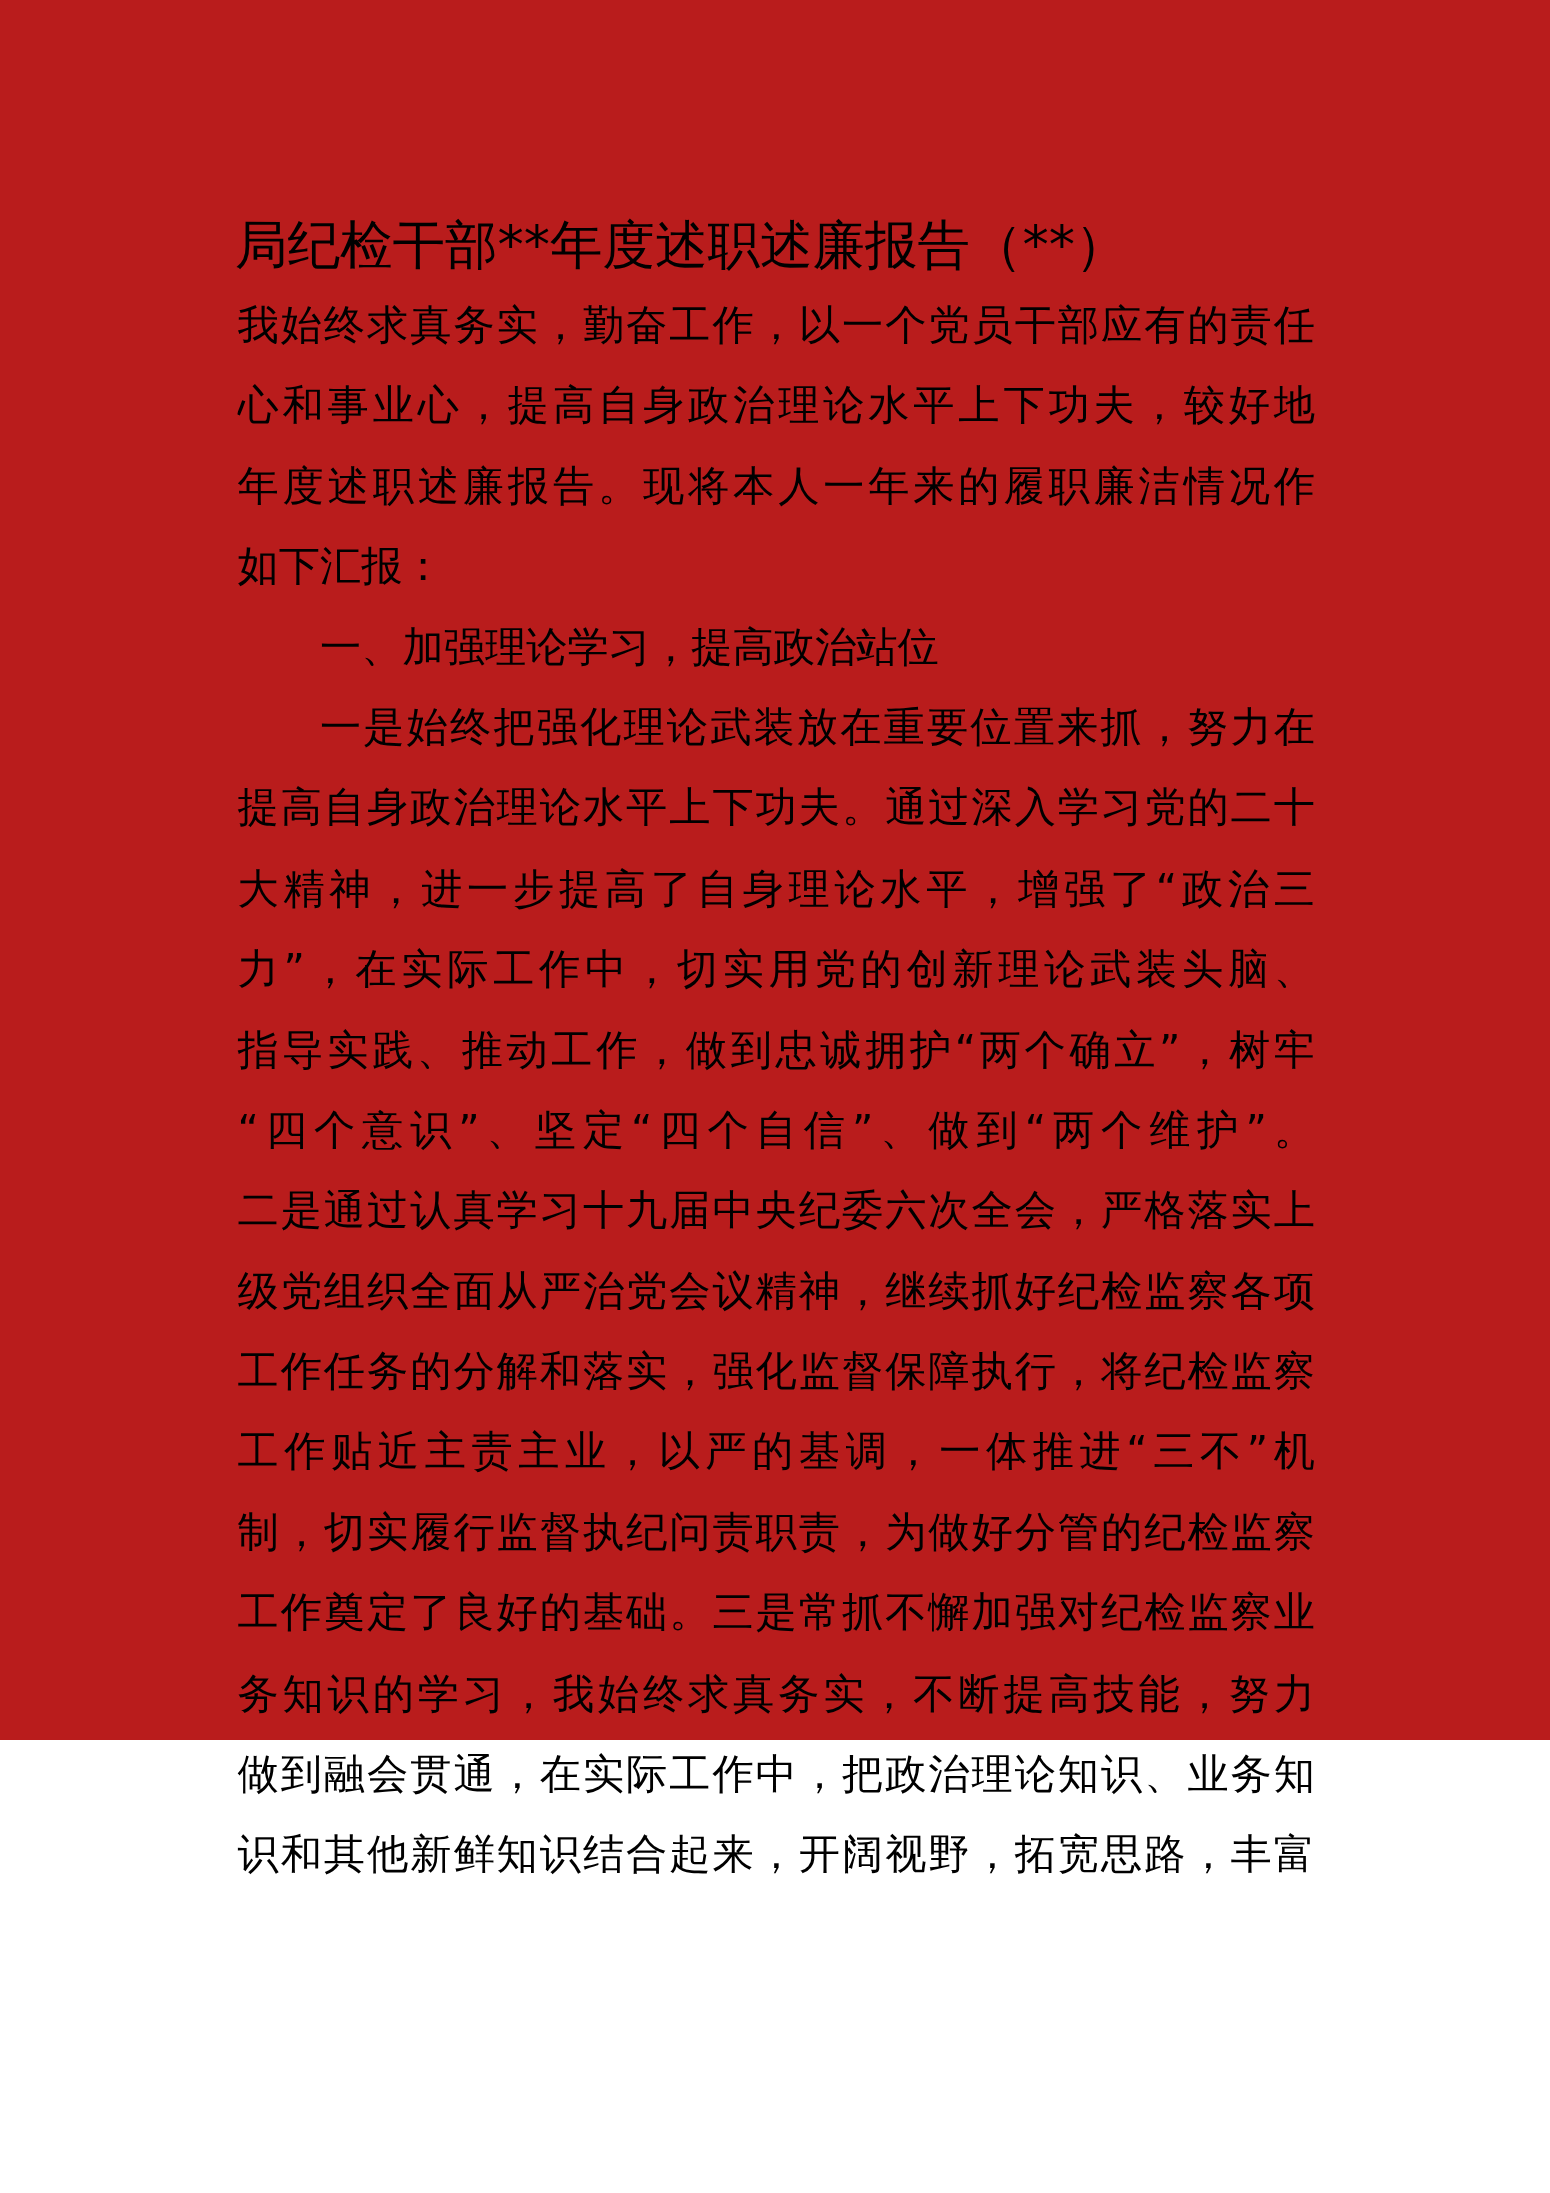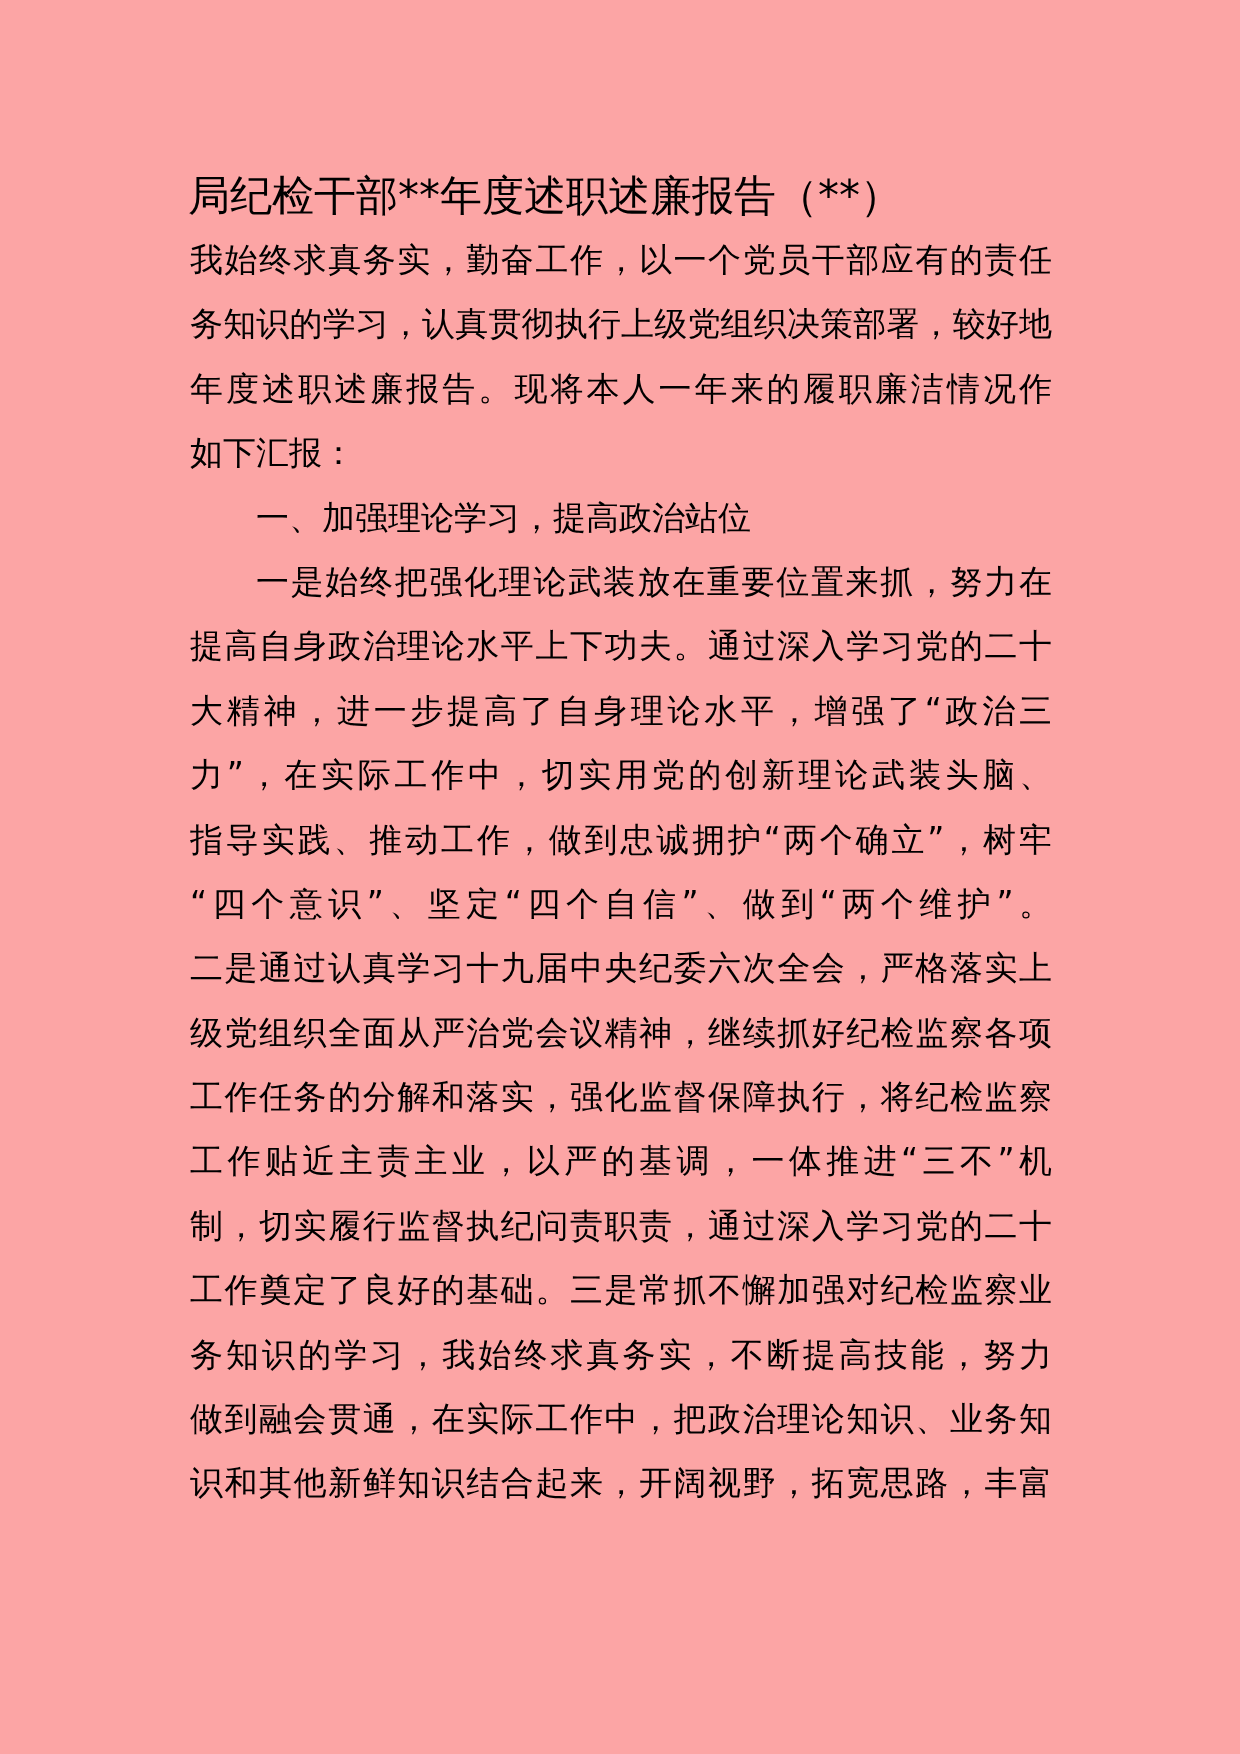--- a/index.html
+++ b/index.html
@@ -1,47 +1,47 @@
 <!DOCTYPE html>
 <html><head>
 <meta charset="utf-8">
 <style>
   html, body { margin: 0; padding: 0; background: #ffffff; }
   body { width: 1240px; height: 1754px; position: relative; overflow: hidden;
          font-family: "DejaVu Sans", "Liberation Sans", sans-serif; color: #000; }
-  .page { position: absolute; left: 0; top: 0; width: 1240px; height: 1754px; background: #fca5a5; }
+  .page { position: absolute; left: 0; top: 0; width: 1240px; height: 1392px; background: #b91c1c; }
   .title { position: absolute; left: 188px; top: 170px; width: 760px;
            font-size: 42px; line-height: 52px; white-space: nowrap; letter-spacing: 0px; }
   .body { position: absolute; left: 190px; top: 236px; width: 862px; }
   .line { height: 64.4px; line-height: 48px; font-size: 33px; white-space: nowrap;
           text-align: justify; text-align-last: justify; overflow: hidden; }
   .line.indent { padding-left: 66px; }
   .line.short { text-align-last: left; }
   .line.heading { text-align-last: left; }
 </style>
 </head>
 <body>
 
 <div class="page">
   <div class="title">局纪检干部**年度述职述廉报告（**）</div>
   <div class="body">
     <div class="line">我始终求真务实，勤奋工作，以一个党员干部应有的责任</div>
-    <div class="line">务知识的学习，认真贯彻执行上级党组织决策部署，较好地</div>
+    <div class="line">心和事业心，提高自身政治理论水平上下功夫，较好地</div>
     <div class="line">年度述职述廉报告。现将本人一年来的履职廉洁情况作</div>
     <div class="line short">如下汇报：</div>
     <div class="line indent heading">一、加强理论学习，提高政治站位</div>
     <div class="line indent">一是始终把强化理论武装放在重要位置来抓，努力在</div>
     <div class="line">提高自身政治理论水平上下功夫。通过深入学习党的二十</div>
     <div class="line">大精神，进一步提高了自身理论水平，增强了“政治三</div>
     <div class="line">力”，在实际工作中，切实用党的创新理论武装头脑、</div>
     <div class="line">指导实践、推动工作，做到忠诚拥护“两个确立”，树牢</div>
     <div class="line">“四个意识”、坚定“四个自信”、做到“两个维护”。</div>
     <div class="line">二是通过认真学习十九届中央纪委六次全会，严格落实上</div>
     <div class="line">级党组织全面从严治党会议精神，继续抓好纪检监察各项</div>
     <div class="line">工作任务的分解和落实，强化监督保障执行，将纪检监察</div>
     <div class="line">工作贴近主责主业，以严的基调，一体推进“三不”机</div>
-    <div class="line">制，切实履行监督执纪问责职责，通过深入学习党的二十</div>
+    <div class="line">制，切实履行监督执纪问责职责，为做好分管的纪检监察</div>
     <div class="line">工作奠定了良好的基础。三是常抓不懈加强对纪检监察业</div>
     <div class="line">务知识的学习，我始终求真务实，不断提高技能，努力</div>
     <div class="line">做到融会贯通，在实际工作中，把政治理论知识、业务知</div>
     <div class="line">识和其他新鲜知识结合起来，开阔视野，拓宽思路，丰富</div>
   </div>
 </div>
 
 </body></html>

